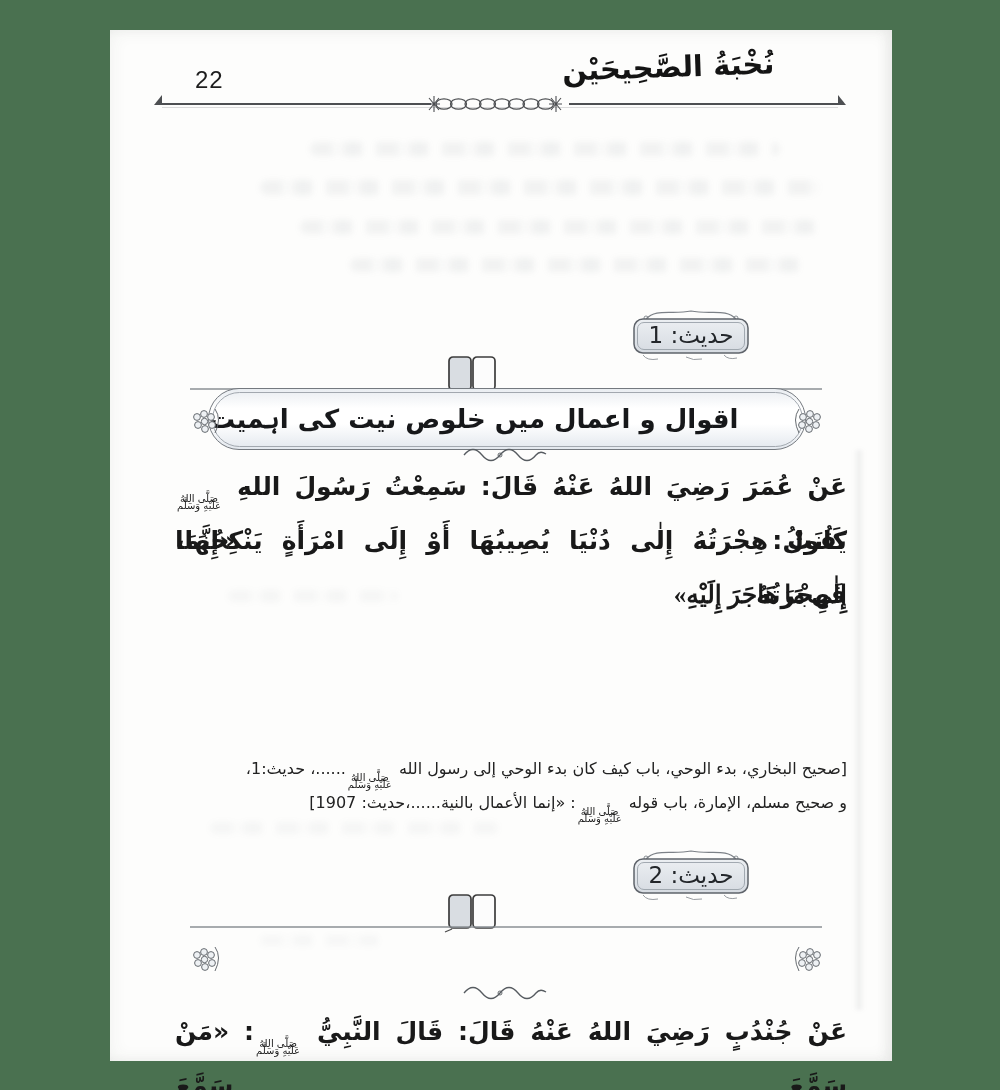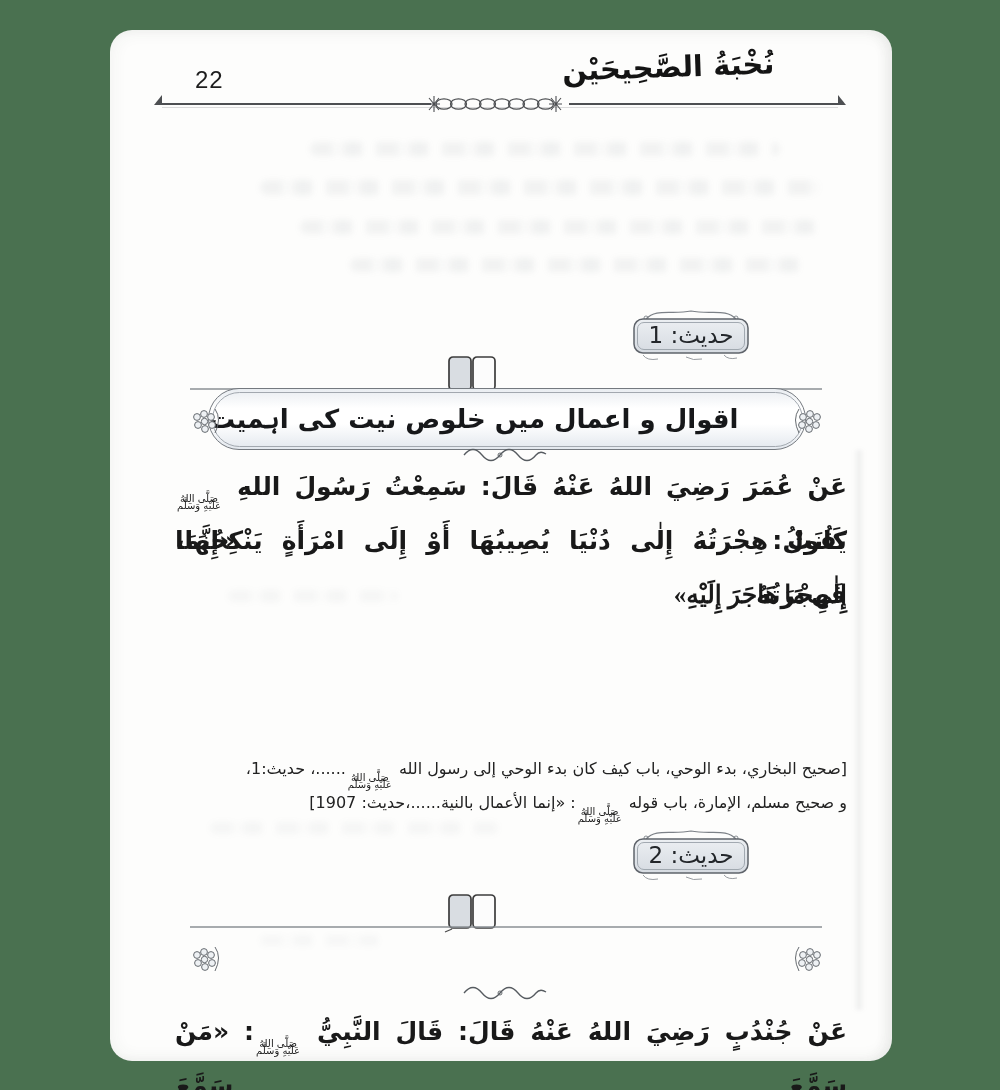--- a/index.html
+++ b/index.html
@@ -4,21 +4,20 @@
 <style>
   * { margin:0; padding:0; box-sizing:border-box; }
   body { width:1000px; height:1090px; font-family:"DejaVu Sans", sans-serif; }
 
   .scene { position:relative; width:1000px; height:1090px; overflow:hidden; }
 
   .page {
     position:absolute; left:110px; top:30px; width:782px; height:1031px;
     background:#fdfdfc;
     box-shadow: inset 0 0 18px rgba(60,70,60,.07), inset -7px 0 10px rgba(60,65,60,.05);
-    border-radius: 22px;
   }
   .page-curl {
     position:absolute; right:28px; top:420px; width:10px; height:560px;
     background:linear-gradient(90deg, transparent, rgba(90,95,100,.10), transparent);
     filter:blur(2px);
   }
 
   
   .page-number {
     position:absolute; left:85px; top:36px;
@@ -203,21 +202,21 @@
       <div class="ref-line">[صحيح البخاري، بدء الوحي، باب كيف كان بدء الوحي إلى رسول الله <span class="seal">
             <span>صَلَّى اللهُ</span>
             <span>عَلَيْهِ وَسَلَّم</span>
           </span>......، حديث:1،</div>
       <div class="ref-line" style="padding-left:14px;">و صحيح مسلم، الإمارة، باب قوله <span class="seal">
             <span>صَلَّى اللهُ</span>
             <span>عَلَيْهِ وَسَلَّم</span>
           </span>: «إنما الأعمال بالنية......،حديث: 1907]</div>
     </div>
 
-    <div class="badge" style="left:520px; top:796px;">
+    <div class="badge" style="left:520px; top:816px;">
       <svg viewBox="0 0 122 58">
         <path d="M16 13 C26 2 42 9 61 5 C80 9 96 2 106 13" fill="none" stroke="#7c8187" stroke-width="1.2"></path>
         <circle cx="16" cy="12" r="2" fill="none" stroke="#7c8187" stroke-width="0.9"></circle>
         <circle cx="106" cy="12" r="2" fill="none" stroke="#7c8187" stroke-width="0.9"></circle>
         <rect x="4" y="13" width="114" height="34" rx="9" fill="url(#bgrad)" stroke="#5f646b" stroke-width="1.5"></rect>
         <rect x="7.5" y="16.5" width="107" height="27" rx="6.5" fill="none" stroke="#9aa1a9" stroke-width="0.9"></rect>
         <path d="M13 49 q4 6 15 4 M56 51 q7 4 16 2 M94 49 q4 5 13 3" stroke="#8c9196" stroke-width="0.9" fill="none"></path>
       </svg>
       <div class="badge-label">حديث: 2</div>
     </div>

